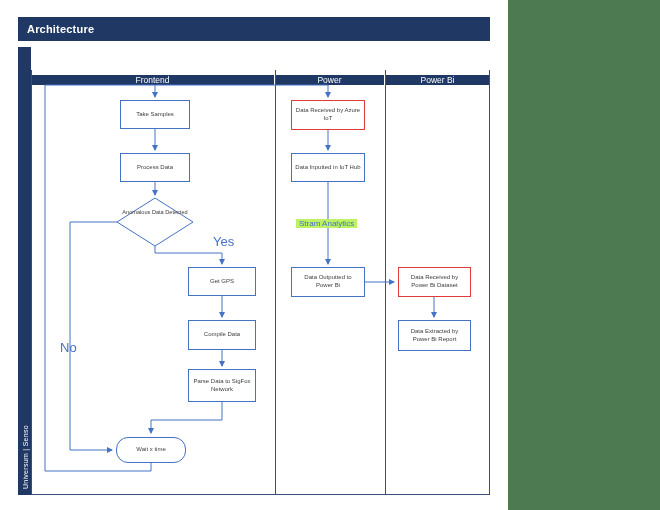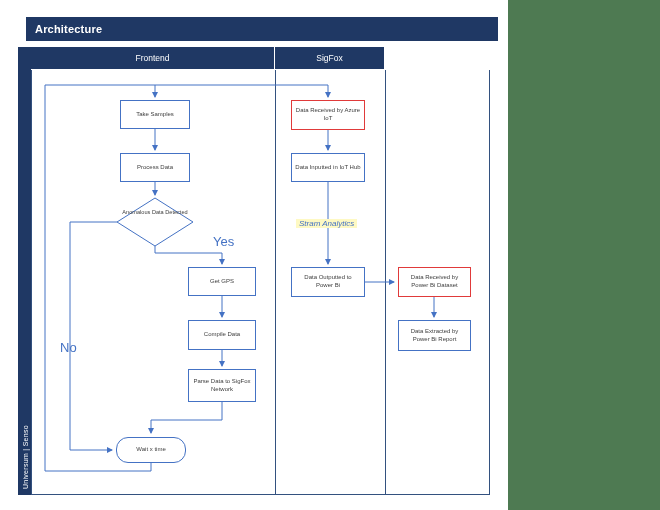--- a/index.html
+++ b/index.html
@@ -8,34 +8,34 @@
     background:#ffffff;
     font-family:"Liberation Sans",sans-serif;
   }
   .green-panel{
     position:absolute;left:508px;top:0;width:152px;height:510px;
     background:#4e7a52;
   }
   .title-bar{
     position:absolute;left:18px;top:17px;width:472px;height:24px;
     background:#1f3864;color:#fff;font-size:11px;line-height:24px;
-    padding-left:9px;box-sizing:border-box;font-weight:600;letter-spacing:.2px;margin-left:8px;
+    padding-left:9px;box-sizing:border-box;font-weight:600;letter-spacing:.2px;
   }
   .side-strip{
     position:absolute;left:18px;top:47px;width:13px;height:448px;
     background:#1f3864;
   }
   .side-strip span{
     position:absolute;bottom:6px;left:50%;
     transform:translateX(-50%) rotate(180deg);
     writing-mode:vertical-rl;
     color:#fff;font-size:7px;white-space:nowrap;letter-spacing:.3px;
   }
   .lane-headers{
-    position:absolute;left:31px;top:47px;width:459px;height:22px;display:flex;
+    position:absolute;left:31px;top:47px;width:459px;height:38px;display:flex;align-items:flex-end;
   }
   .lane-header{
     background:#1f3864;color:#fff;font-size:8.5px;
     display:flex;align-items:center;justify-content:center;box-sizing:border-box;
   }
   .lh-frontend{width:244px;border-right:1px solid #fff;}
   .lh-azure{width:110px;border-right:1px solid #fff;}
   .lh-powerbi{width:105px;}
   .lane-body{
     position:absolute;left:31px;top:70px;width:459px;height:425px;
@@ -66,37 +66,38 @@
   .n-pbi-dataset{left:398px;top:267px;width:73px;height:30px;}
   .n-pbi-report{left:398px;top:320px;width:73px;height:31px;}
   .diamond-label{
     position:absolute;left:117px;top:209px;width:76px;
     font-size:5.6px;line-height:1.25;text-align:center;color:#404040;
   }
   .edge-label{position:absolute;color:#4472c4;font-size:13px;}
   .el-yes{left:213px;top:234px;}
   .el-no{left:60px;top:340px;}
   .el-stream{
-    left:296px;top:219px;font-size:8px;background:#fef9c3;padding:0 3px;font-style:italic;
+    left:296px;top:219px;font-size:8px;background:#bef264;padding:0 3px;
   }
 </style>
 </head>
 <body>
 
 <div class="green-panel"></div>
 
 <div class="title-bar">Architecture</div>
 
 <div class="side-strip">
   <span>Universum | Senso</span>
 </div>
 
 <div class="lane-headers">
   <div class="lane-header lh-frontend">Frontend</div>
-  <div class="lane-header lh-azure">SigFox</div>
+  <div class="lane-header lh-azure">Power</div>
+  <div class="lane-header lh-powerbi">Power Bi</div>
 </div>
 
 <div class="lane-body"></div>
 <div class="lane-divider divider-1"></div>
 <div class="lane-divider divider-2"></div>
 
 <svg class="connectors" width="660" height="510" viewBox="0 0 660 510">
   <defs>
     <marker id="arr" markerWidth="6" markerHeight="6" refX="5" refY="3" orient="auto">
       <path d="M0,0 L6,3 L0,6 z" fill="#4472c4"></path>

